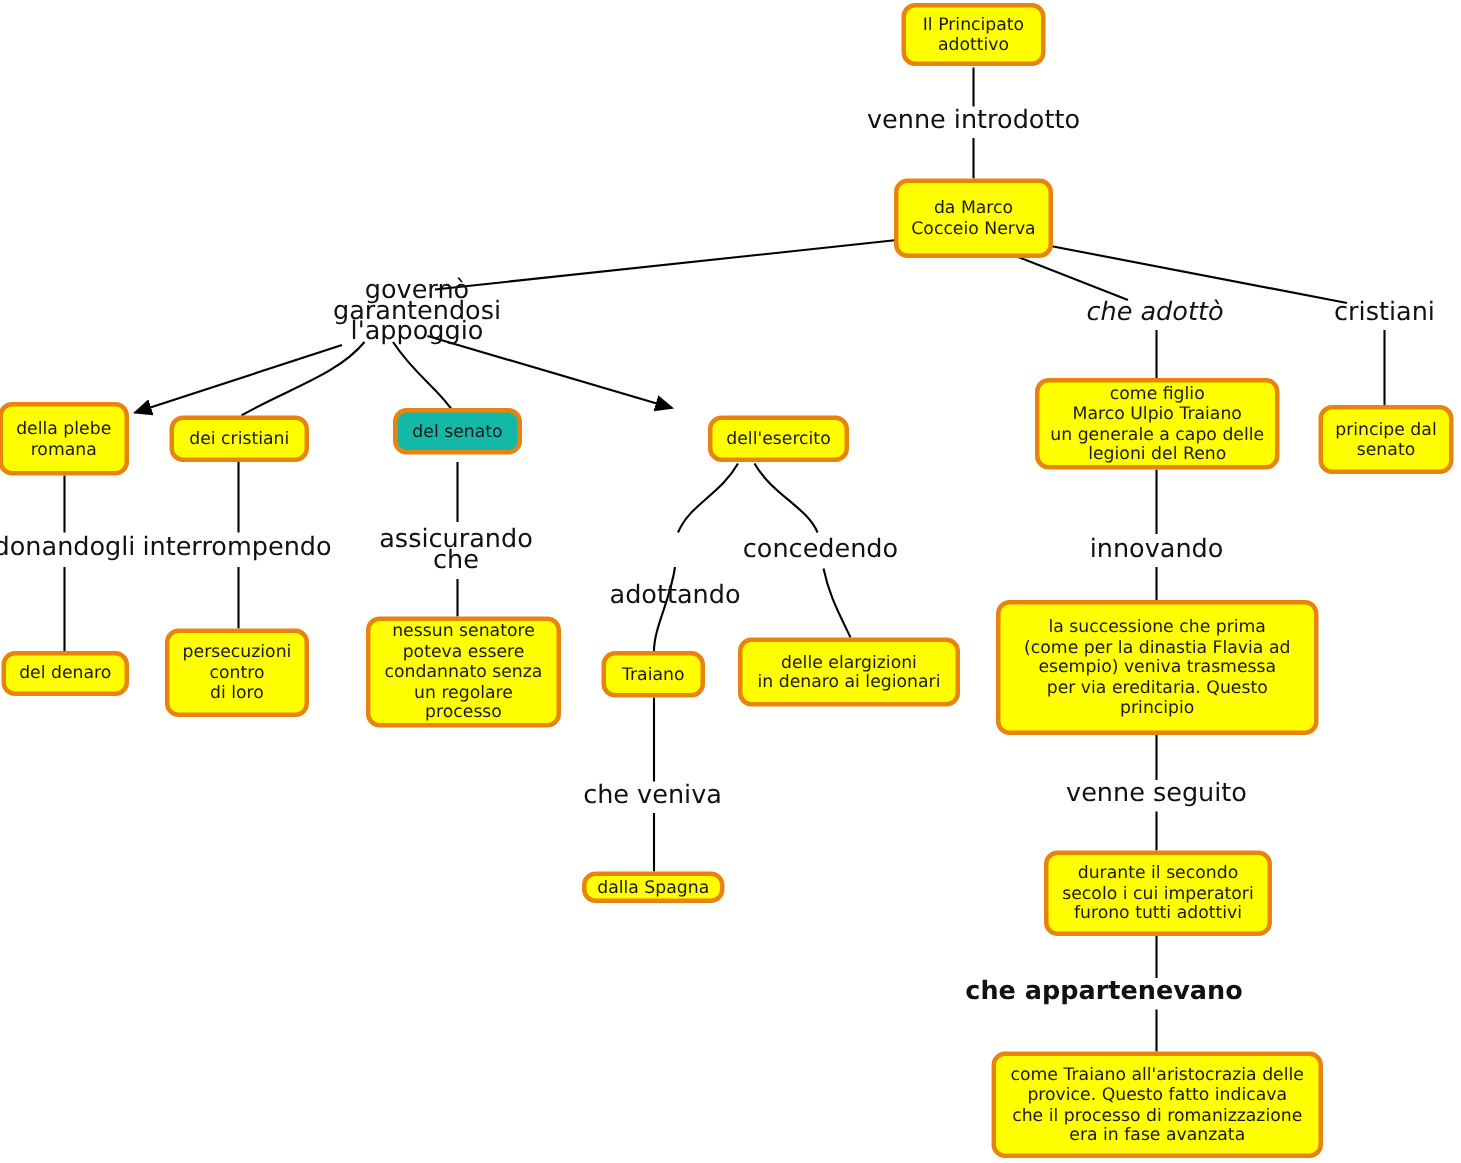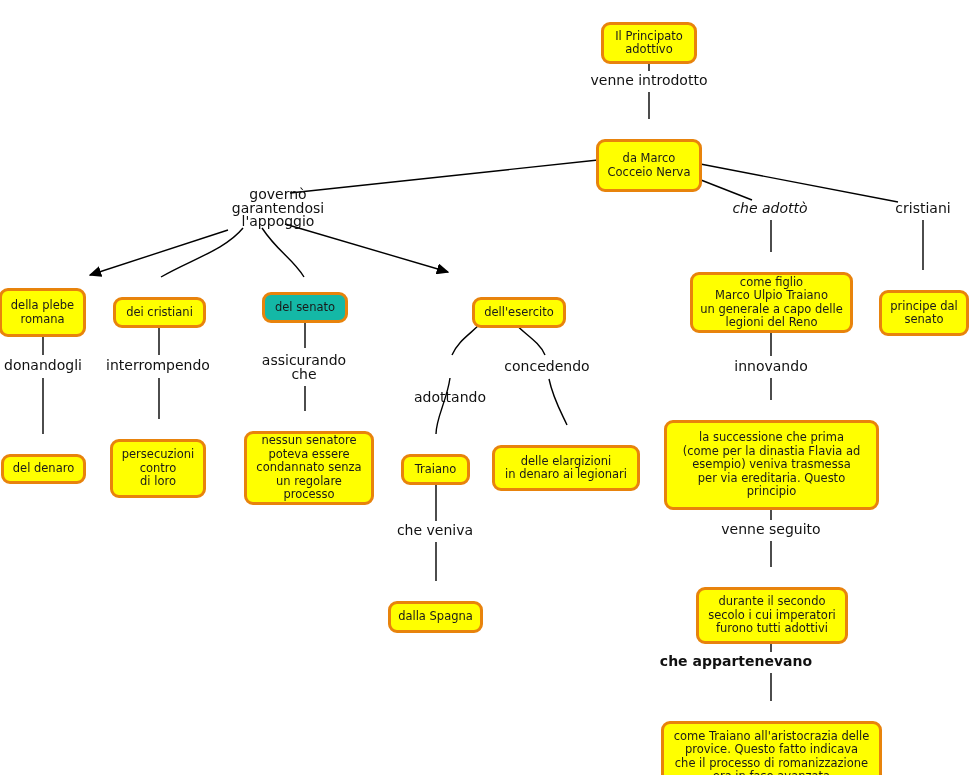--- a/index.html
+++ b/index.html
@@ -34,27 +34,26 @@
     color: #1a1a1a;
     font-family: "DejaVu Sans", sans-serif;
     font-size: 11.5px;
     line-height: 13.5px;
     text-align: center;
     display: flex;
     align-items: center;
     justify-content: center;
     white-space: pre-line;
     padding: 2px 6px;
-    margin-top: 20px;
   }
   .elabel {
     position: absolute;
     color: #111111;
     font-family: "DejaVu Sans", sans-serif;
-    font-size: 14px;
+    font-size: 17px;
     line-height: 13.5px;
     text-align: center;
     white-space: pre-line;
     background: transparent;
     transform: translate(-50%, -50%);
   }
 </style>
 </head>
 <body>
 
@@ -124,21 +123,21 @@
 condannato senza
 un regolare processo</div>
       <div class="node" style="left: 401px; top: 434px; width: 69px; height: 31px; background: rgb(255, 255, 0); border-color: rgb(232, 131, 12); color: rgb(26, 26, 26);">Traiano</div>
       <div class="node" style="left: 492px; top: 425px; width: 148px; height: 46px; background: rgb(255, 255, 0); border-color: rgb(232, 131, 12); color: rgb(26, 26, 26);">delle elargizioni
 in denaro ai legionari</div>
       <div class="node" style="left: 664px; top: 400px; width: 215px; height: 90px; background: rgb(255, 255, 0); border-color: rgb(232, 131, 12); color: rgb(26, 26, 26);">la successione che prima
 (come per la dinastia Flavia ad
 esempio) veniva trasmessa
 per via ereditaria. Questo
 principio</div>
-      <div class="node" style="left: 388px; top: 581px; width: 95px; height: 32px; background: rgb(255, 255, 0); border-color: rgb(232, 131, 12); color: rgb(26, 26, 26);">dalla Spagna</div>
+      <div class="node" style="left: 388px; top: 581px; width: 95px; height: 21px; background: rgb(255, 255, 0); border-color: rgb(232, 131, 12); color: rgb(26, 26, 26);">dalla Spagna</div>
       <div class="node" style="left: 696px; top: 567px; width: 152px; height: 57px; background: rgb(255, 255, 0); border-color: rgb(232, 131, 12); color: rgb(26, 26, 26);">durante il secondo
 secolo i cui imperatori
 furono tutti adottivi</div>
       <div class="node" style="left: 661px; top: 701px; width: 221px; height: 71px; background: rgb(255, 255, 0); border-color: rgb(232, 131, 12); color: rgb(26, 26, 26);">come Traiano all'aristocrazia delle
 provice. Questo fatto indicava
 che il processo di romanizzazione
 era in fase avanzata</div>
     </div>
   <div id="labels-layer">
       <div class="elabel" style="left: 649px; top: 81px;">venne introdotto</div>

